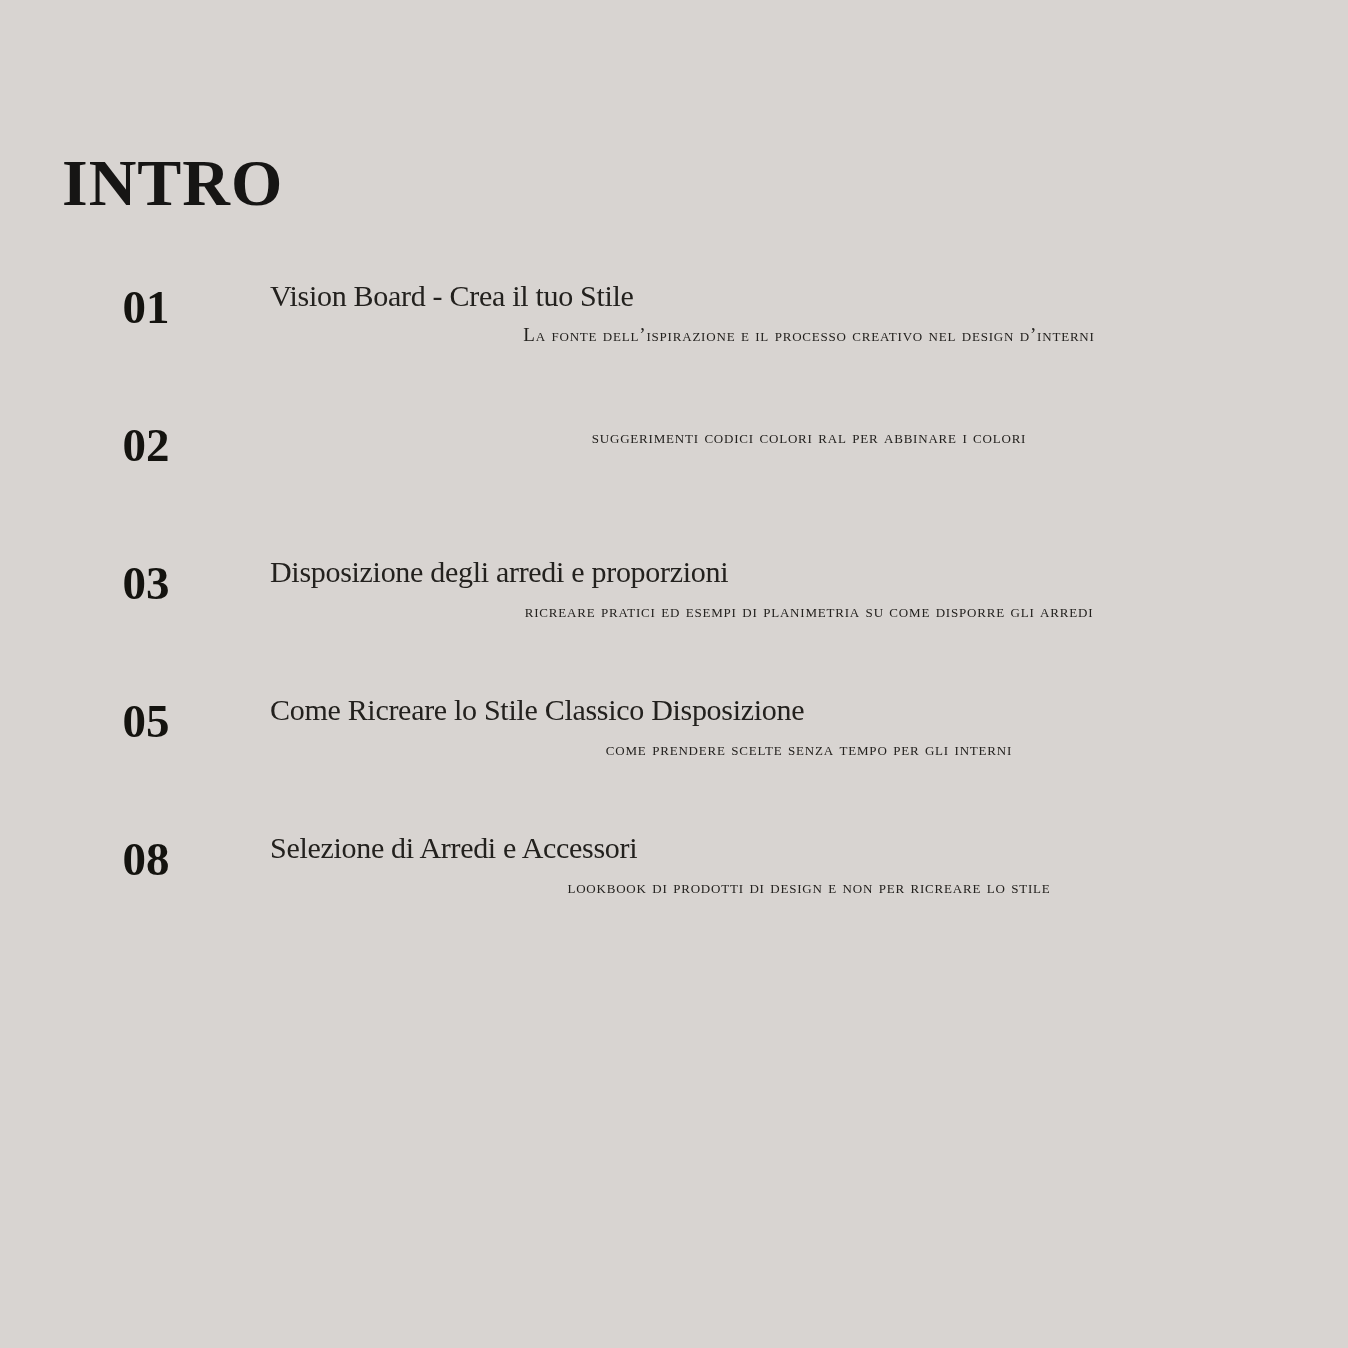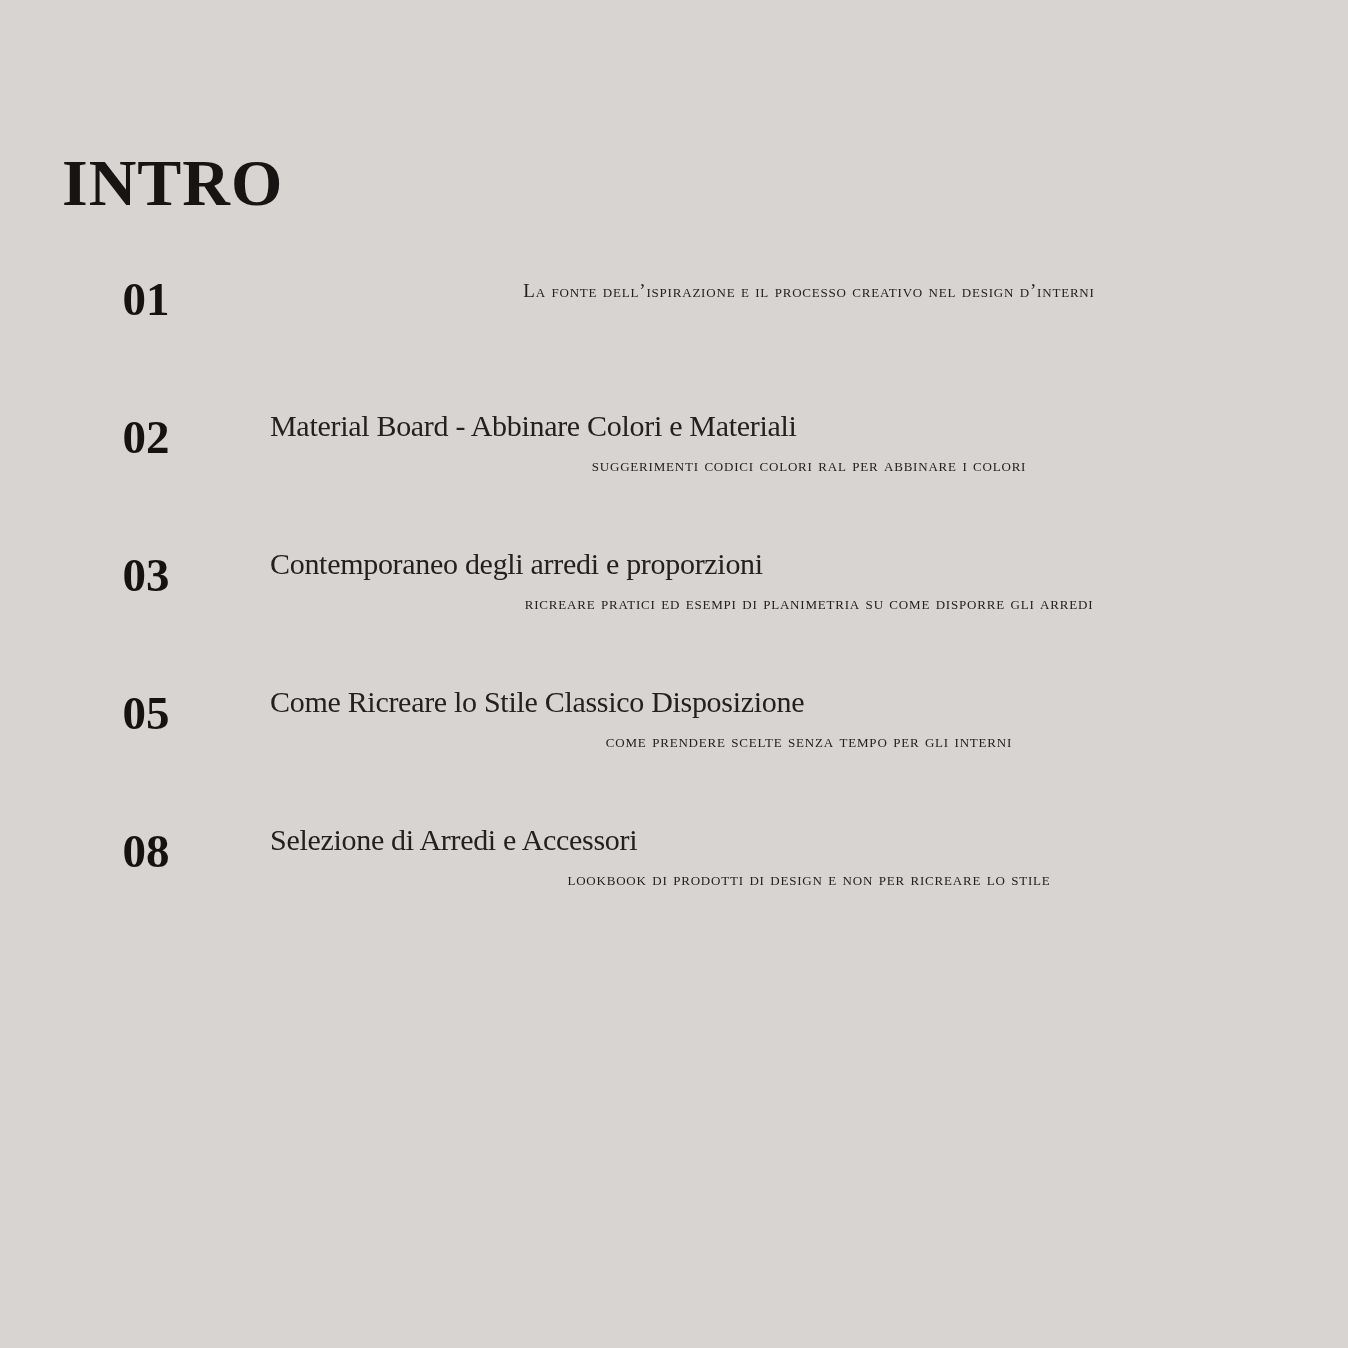--- a/index.html
+++ b/index.html
@@ -22,21 +22,21 @@
     top: 106px;
     font-size: 66px;
     font-weight: 700;
     letter-spacing: 1px;
     color: #161514;
     line-height: 1;
   }
   .toc {
     position: absolute;
     left: 0;
-    top: 268px;
+    top: 276px;
     width: 1348px;
   }
   .toc-item {
     position: relative;
     height: 138px;
   }
   .toc-num {
     position: absolute;
     left: 90px;
     top: 8px;
@@ -73,36 +73,36 @@
 
 <div class="page">
 
   <h1 class="page-title">INTRO</h1>
 
   <div class="toc">
 
     <div class="toc-item">
       <div class="toc-num">01</div>
       <div class="toc-text">
+        <div class="toc-title">Vision Board - Crea il tuo Stile</div>
         <div class="toc-subtitle">La fonte dell’ispirazione e il processo creativo nel design d’interni</div>
       </div>
     </div>
 
     <div class="toc-item">
       <div class="toc-num">02</div>
       <div class="toc-text">
-        <div class="toc-title">Material Board - Abbinare Colori e Materiali</div>
         <div class="toc-subtitle">suggerimenti codici colori ral per abbinare i colori</div>
       </div>
     </div>
 
     <div class="toc-item">
       <div class="toc-num">03</div>
       <div class="toc-text">
-        <div class="toc-title">Contemporaneo degli arredi e proporzioni</div>
+        <div class="toc-title">Disposizione degli arredi e proporzioni</div>
         <div class="toc-subtitle">ricreare pratici ed esempi di planimetria su come disporre gli arredi</div>
       </div>
     </div>
 
     <div class="toc-item">
       <div class="toc-num">05</div>
       <div class="toc-text">
         <div class="toc-title">Come Ricreare lo Stile Classico Disposizione</div>
         <div class="toc-subtitle">come prendere scelte senza tempo per gli interni</div>
       </div>

